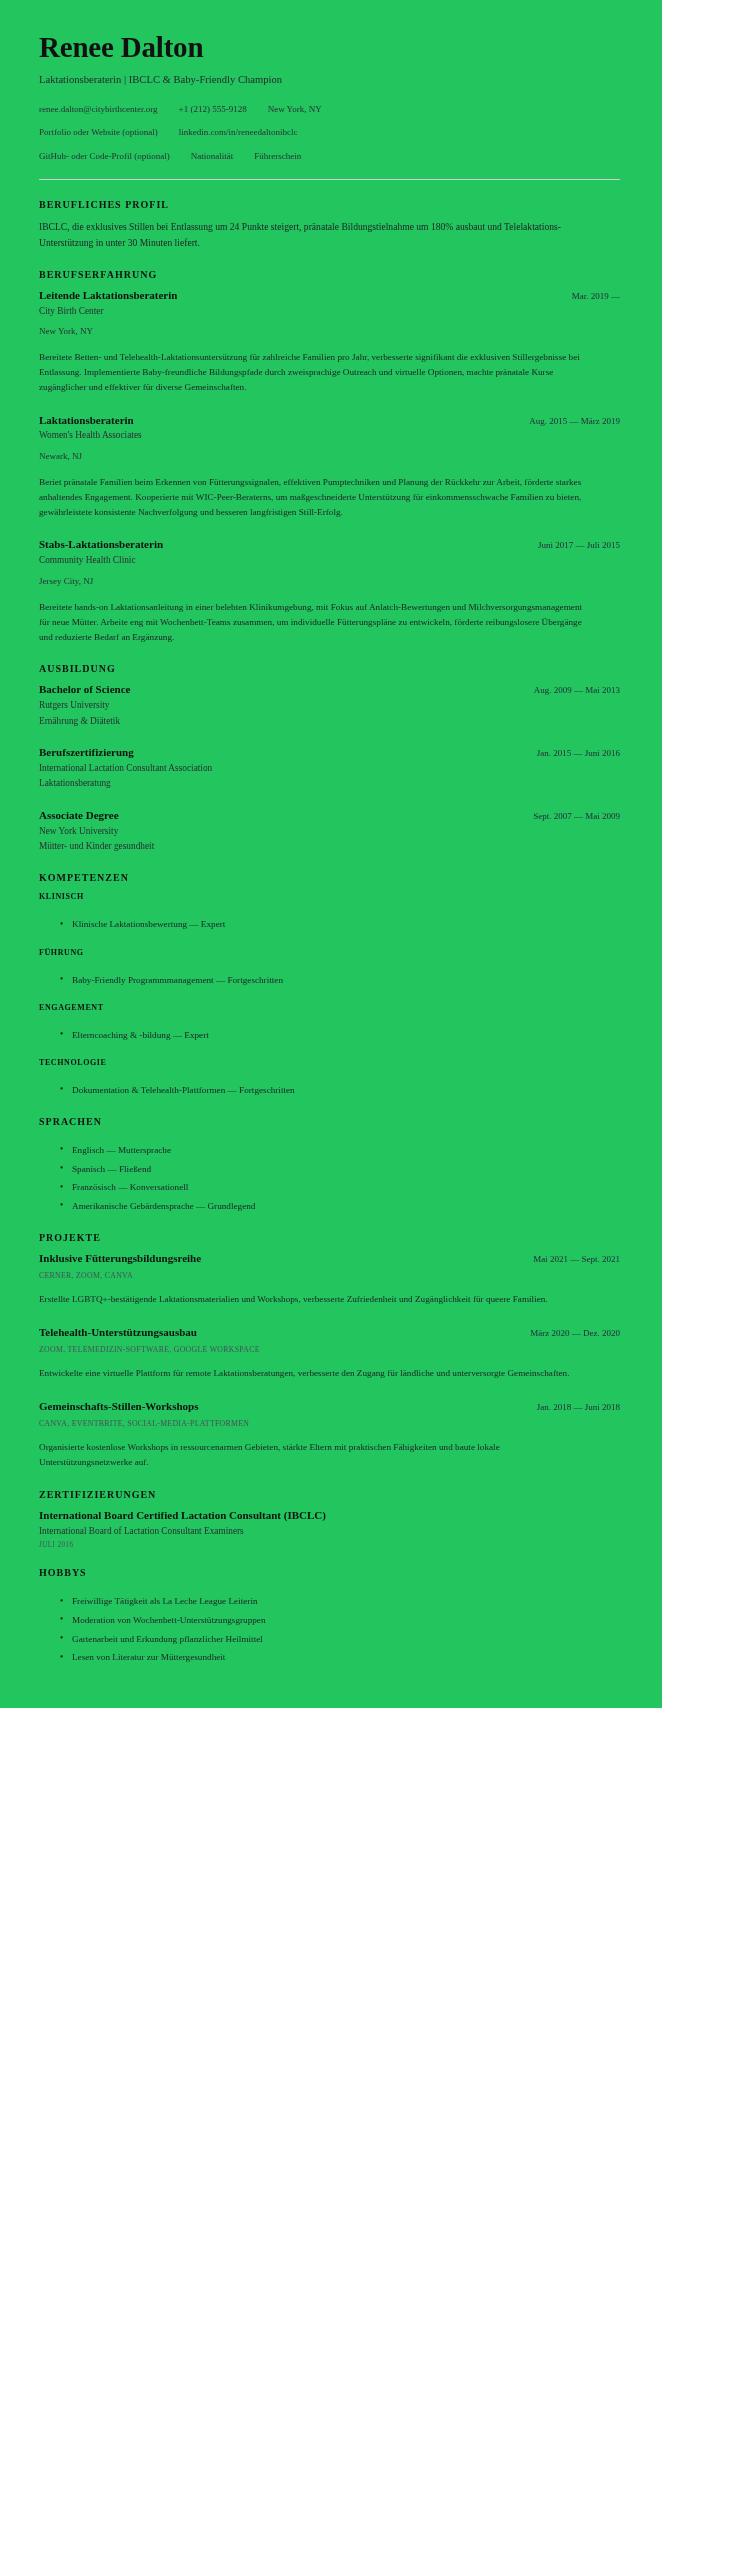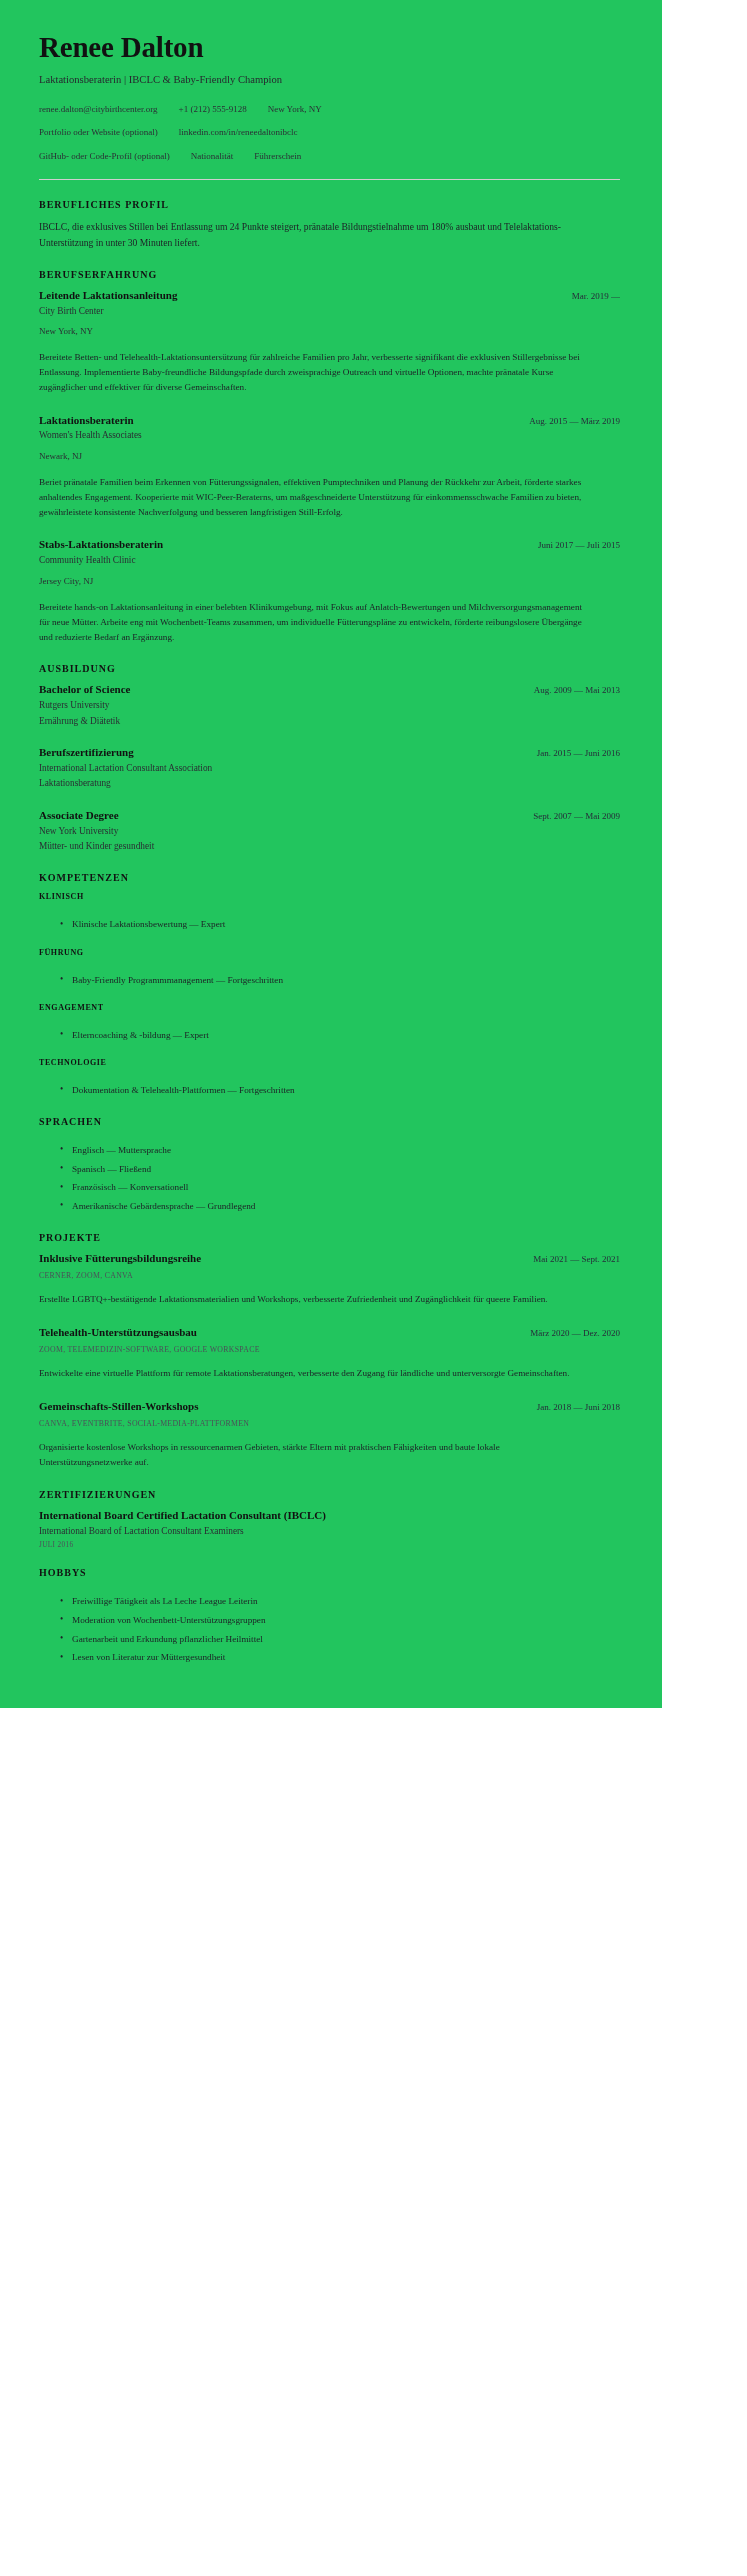--- a/index.html
+++ b/index.html
@@ -204,21 +204,21 @@
   <section class="section">
     <h2 class="section-title">Berufliches Profil</h2>
     <p class="summary">IBCLC, die exklusives Stillen bei Entlassung um 24 Punkte steigert, pränatale Bildungstielnahme um 180% ausbaut und Telelaktations-Unterstützung in unter 30 Minuten liefert.</p>
   </section>
 
   <section class="section">
     <h2 class="section-title">Berufserfahrung</h2>
 
     <div class="entry">
       <div class="entry-head">
-        <div class="entry-title">Leitende Laktationsanleitung</div>
+        <div class="entry-title">Leitende Laktationsberaterin</div>
         <div class="entry-date">Mar. 2019 —</div>
       </div>
       <div class="entry-org">City Birth Center</div>
       <div class="entry-loc">New York, NY</div>
       <div class="entry-desc">Bereitete Betten- und Telehealth-Laktationsuntersützung für zahlreiche Familien pro Jahr, verbesserte signifikant die exklusiven Stillergebnisse bei Entlassung. Implementierte Baby-freundliche Bildungspfade durch zweisprachige Outreach und virtuelle Optionen, machte pränatale Kurse zugänglicher und effektiver für diverse Gemeinschaften.</div>
     </div>
 
     <div class="entry">
       <div class="entry-head">
         <div class="entry-title">Laktationsberaterin</div>

